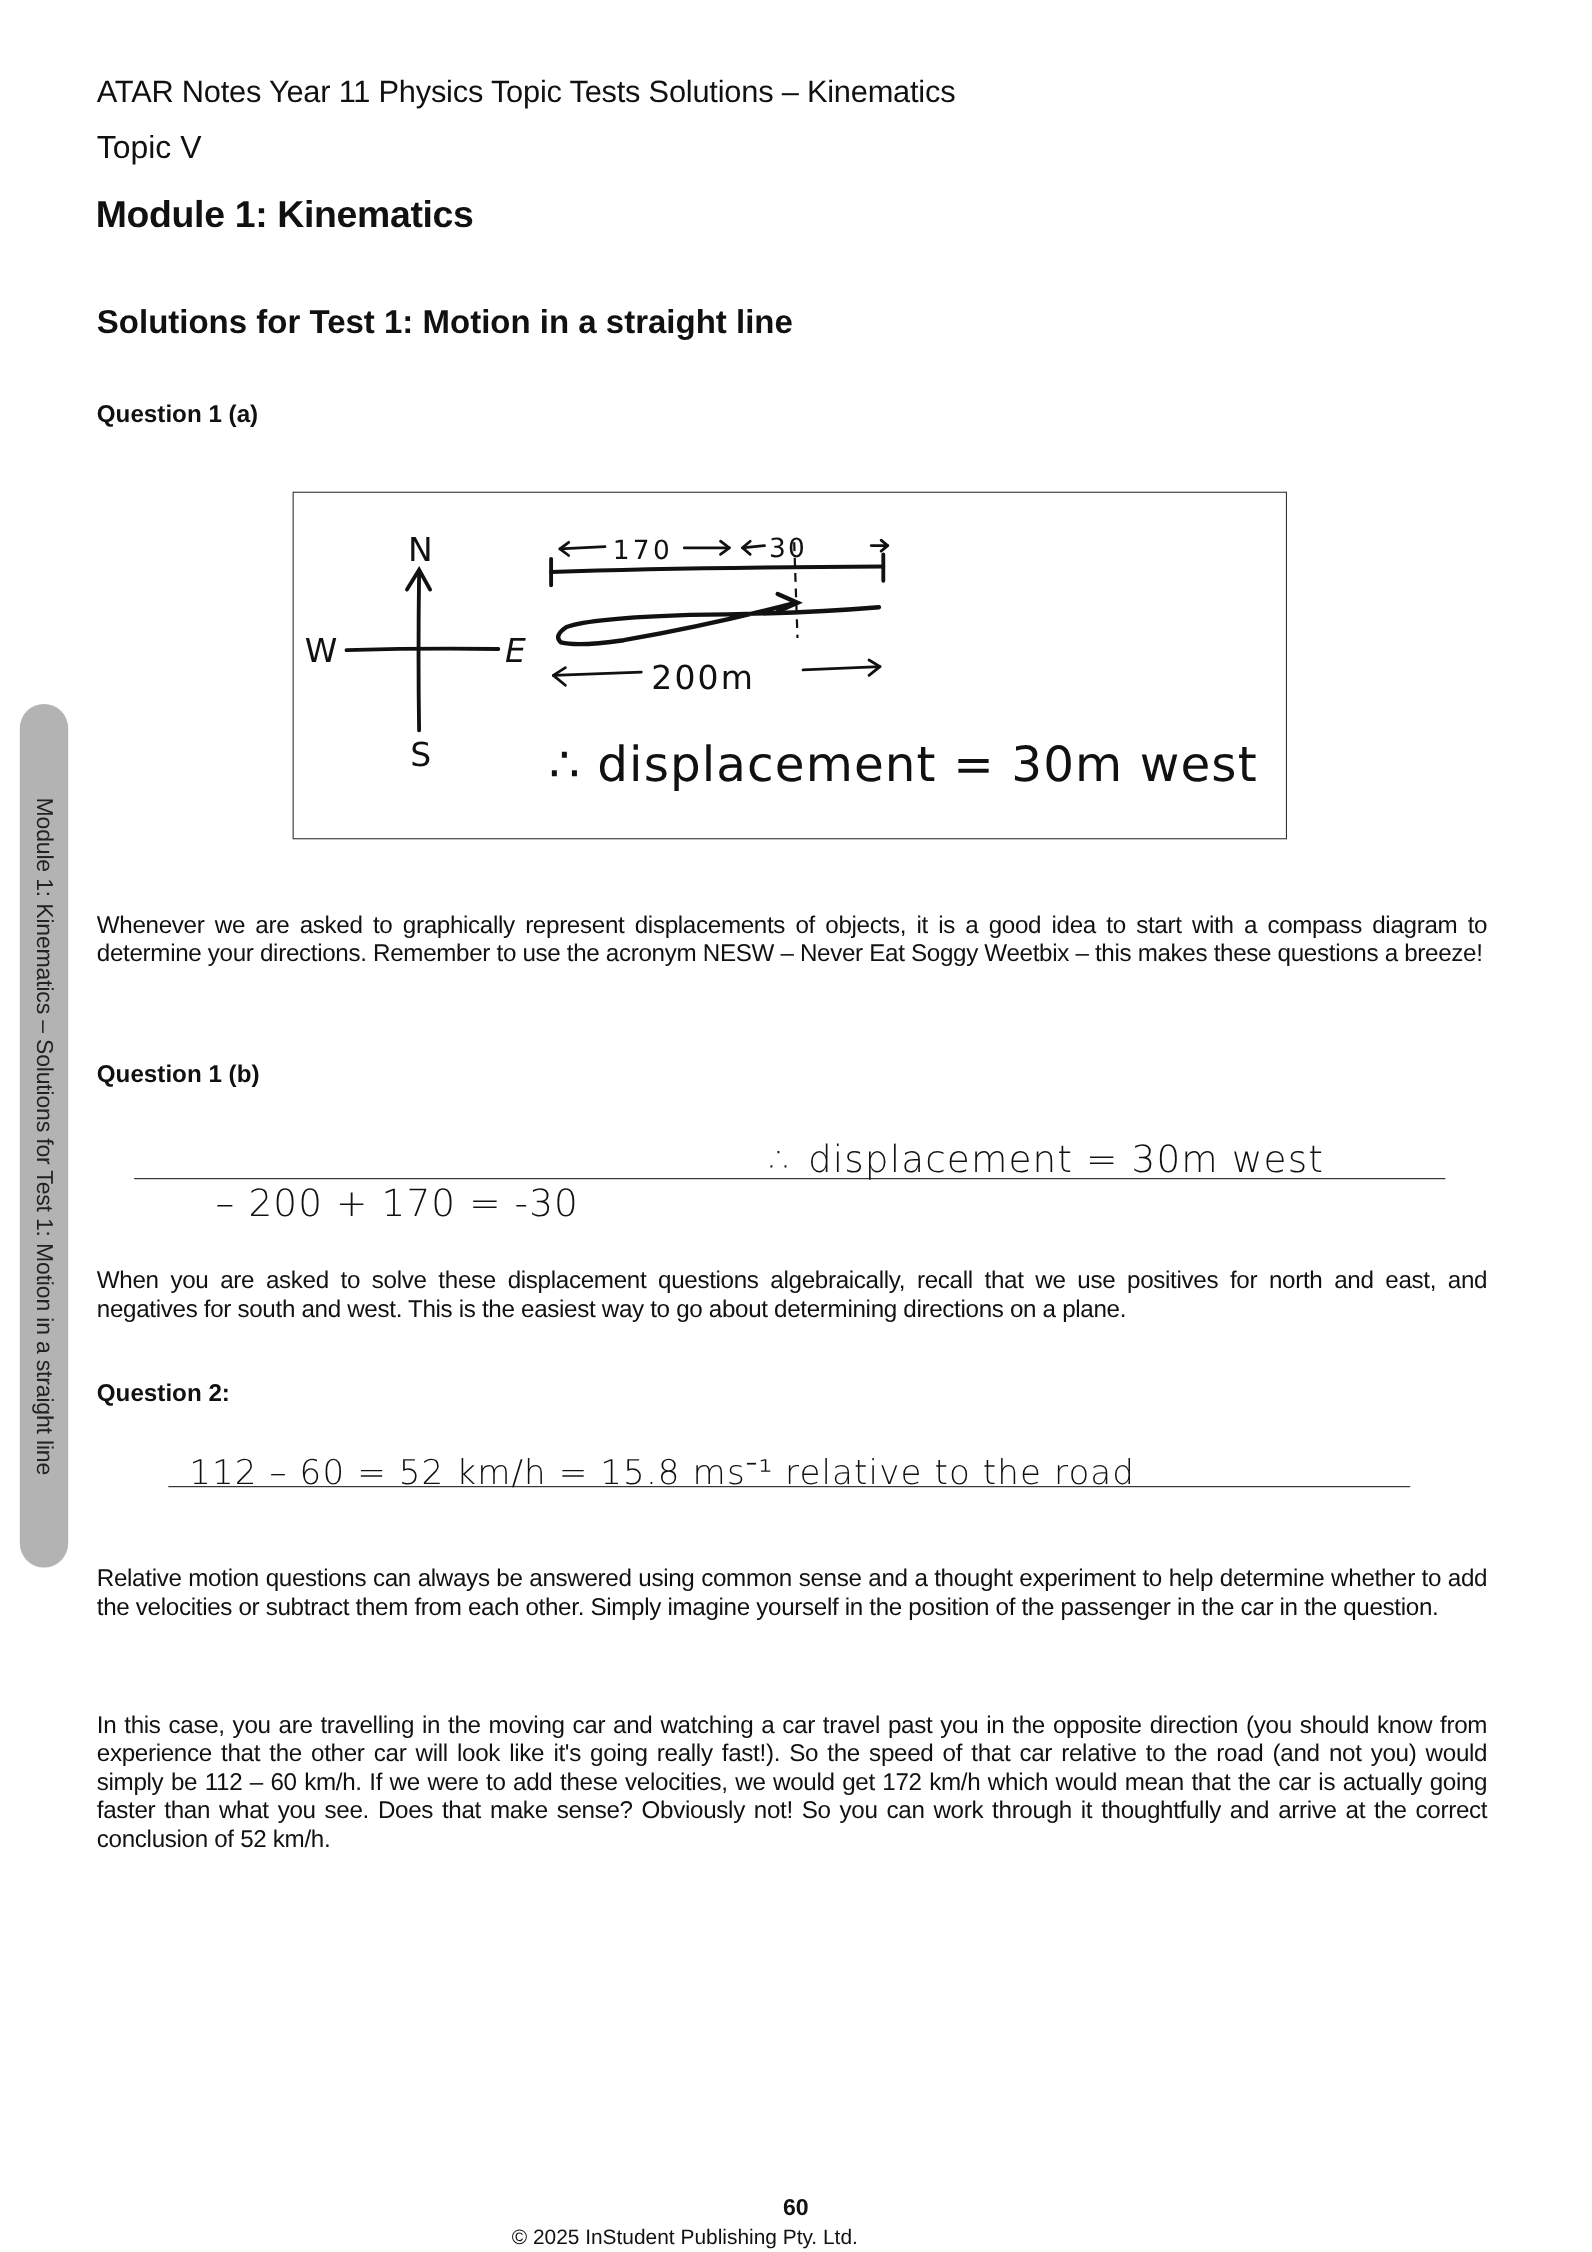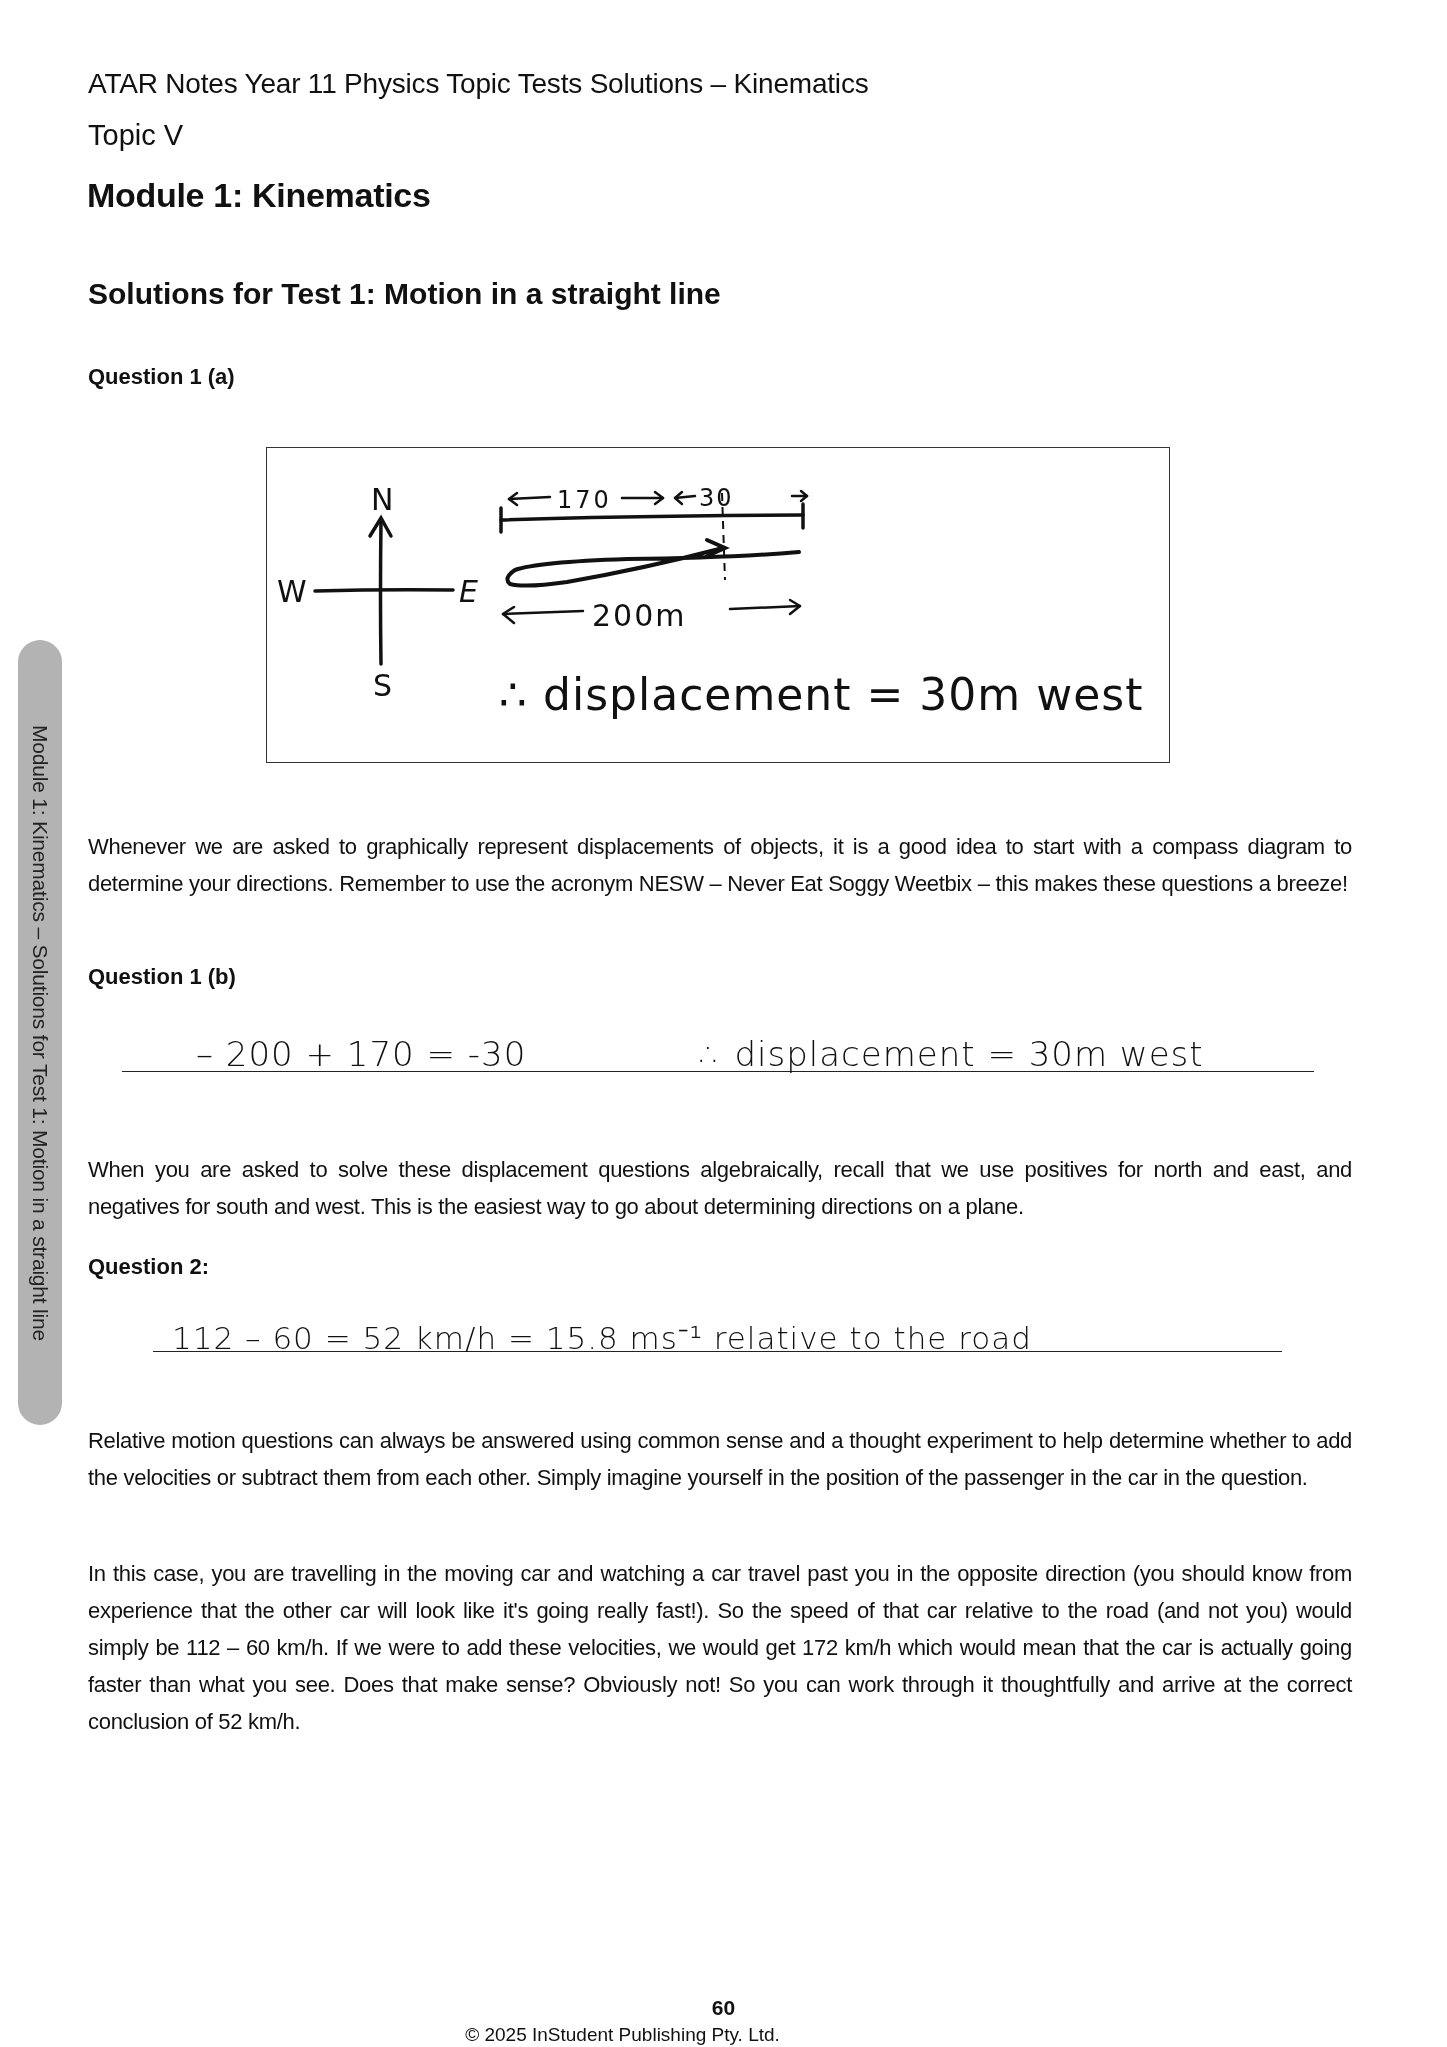--- a/index.html
+++ b/index.html
@@ -7,21 +7,21 @@
     width: 1447px; height: 2047px; position: relative; overflow: hidden;
     font-family: "Liberation Sans", sans-serif; color: #111;
   }
   .abs { position: absolute; }
   .running-header { left: 88px; top: 68px; font-size: 28px; letter-spacing: -0.2px; }
   .topic { left: 88px; top: 119px; font-size: 29px; font-weight: normal; }
   .module-title { left: 87px; top: 176px; font-size: 34px; font-weight: bold; letter-spacing: -0.3px; }
   .test-title { left: 88px; top: 277px; font-size: 30px; font-weight: bold; }
   .q-label { left: 88px; font-size: 22px; font-weight: bold; }
   .para {
-    left: 88px; width: 1264px; font-size: 22px; line-height: 37px;
+    left: 88px; width: 1264px; font-size: 22px; line-height: 26px;
     text-align: justify; letter-spacing: -0.3px; margin: 0;
   }
   .diagram-box {
     left: 266px; top: 447px; width: 904px; height: 316px;
     border: 1.5px solid #333; box-sizing: border-box; background: #fff;
   }
   .diagram-box svg { position: absolute; left: 0; top: 0; }
   .hand { font-family: "DejaVu Sans", sans-serif; font-weight: normal; fill: #111; }
   .eq-line { position: absolute; border-bottom: 1.5px solid #222; }
   .eq-text {
@@ -94,21 +94,21 @@
     <text class="hand" x="432" y="58" font-size="24" letter-spacing="2">30</text>
     <text class="hand" x="325" y="178" font-size="30" letter-spacing="2">200m</text>
     <text class="hand" x="232" y="262" font-size="44" letter-spacing="1">∴ displacement = 30m west</text>
   </svg>
 </div>
 
 <p class="abs para" style="top:828px;">Whenever we are asked to graphically represent displacements of objects, it is a good idea to start with a compass diagram to determine your directions. Remember to use the acronym NESW – Never Eat Soggy Weetbix – this makes these questions a breeze!</p>
 
 <div class="abs q-label" style="top:964px;">Question 1 (b)</div>
 <div class="eq-line" style="left:122px; top:1071px; width:1192px;"></div>
-<div class="eq-text" style="left:196px; top:1034px;">– 200 + 170 = -30</div>
+<div class="eq-text" style="left:196px; top:1074px;">– 200 + 170 = -30</div>
 <div class="eq-text" style="left:700px; top:1034px;">∴ displacement = 30m west</div>
 
 <p class="abs para" style="top:1151px;">When you are asked to solve these displacement questions algebraically, recall that we use positives for north and east, and negatives for south and west. This is the easiest way to go about determining directions on a plane.</p>
 
 <div class="abs q-label" style="top:1254px;">Question 2:</div>
 <div class="eq-line" style="left:153px; top:1351px; width:1129px;"></div>
 <div class="eq-text" style="left:172px; top:1316px; font-size:31px;">112 – 60 = 52 km/h = 15.8 ms⁻¹ relative to the road</div>
 
 <p class="abs para" style="top:1422px;">Relative motion questions can always be answered using common sense and a thought experiment to help determine whether to add the velocities or subtract them from each other. Simply imagine yourself in the position of the passenger in the car in the question.</p>
 <p class="abs para" style="top:1555px;">In this case, you are travelling in the moving car and watching a car travel past you in the opposite direction (you should know from experience that the other car will look like it's going really fast!).  So the speed of that car relative to the road (and not you) would simply be 112 – 60 km/h.  If we were to add these velocities, we would get 172 km/h which would mean that the car is actually going faster than what you see. Does that make sense? Obviously not! So you can work through it thoughtfully and arrive at the correct conclusion of 52 km/h.</p>

